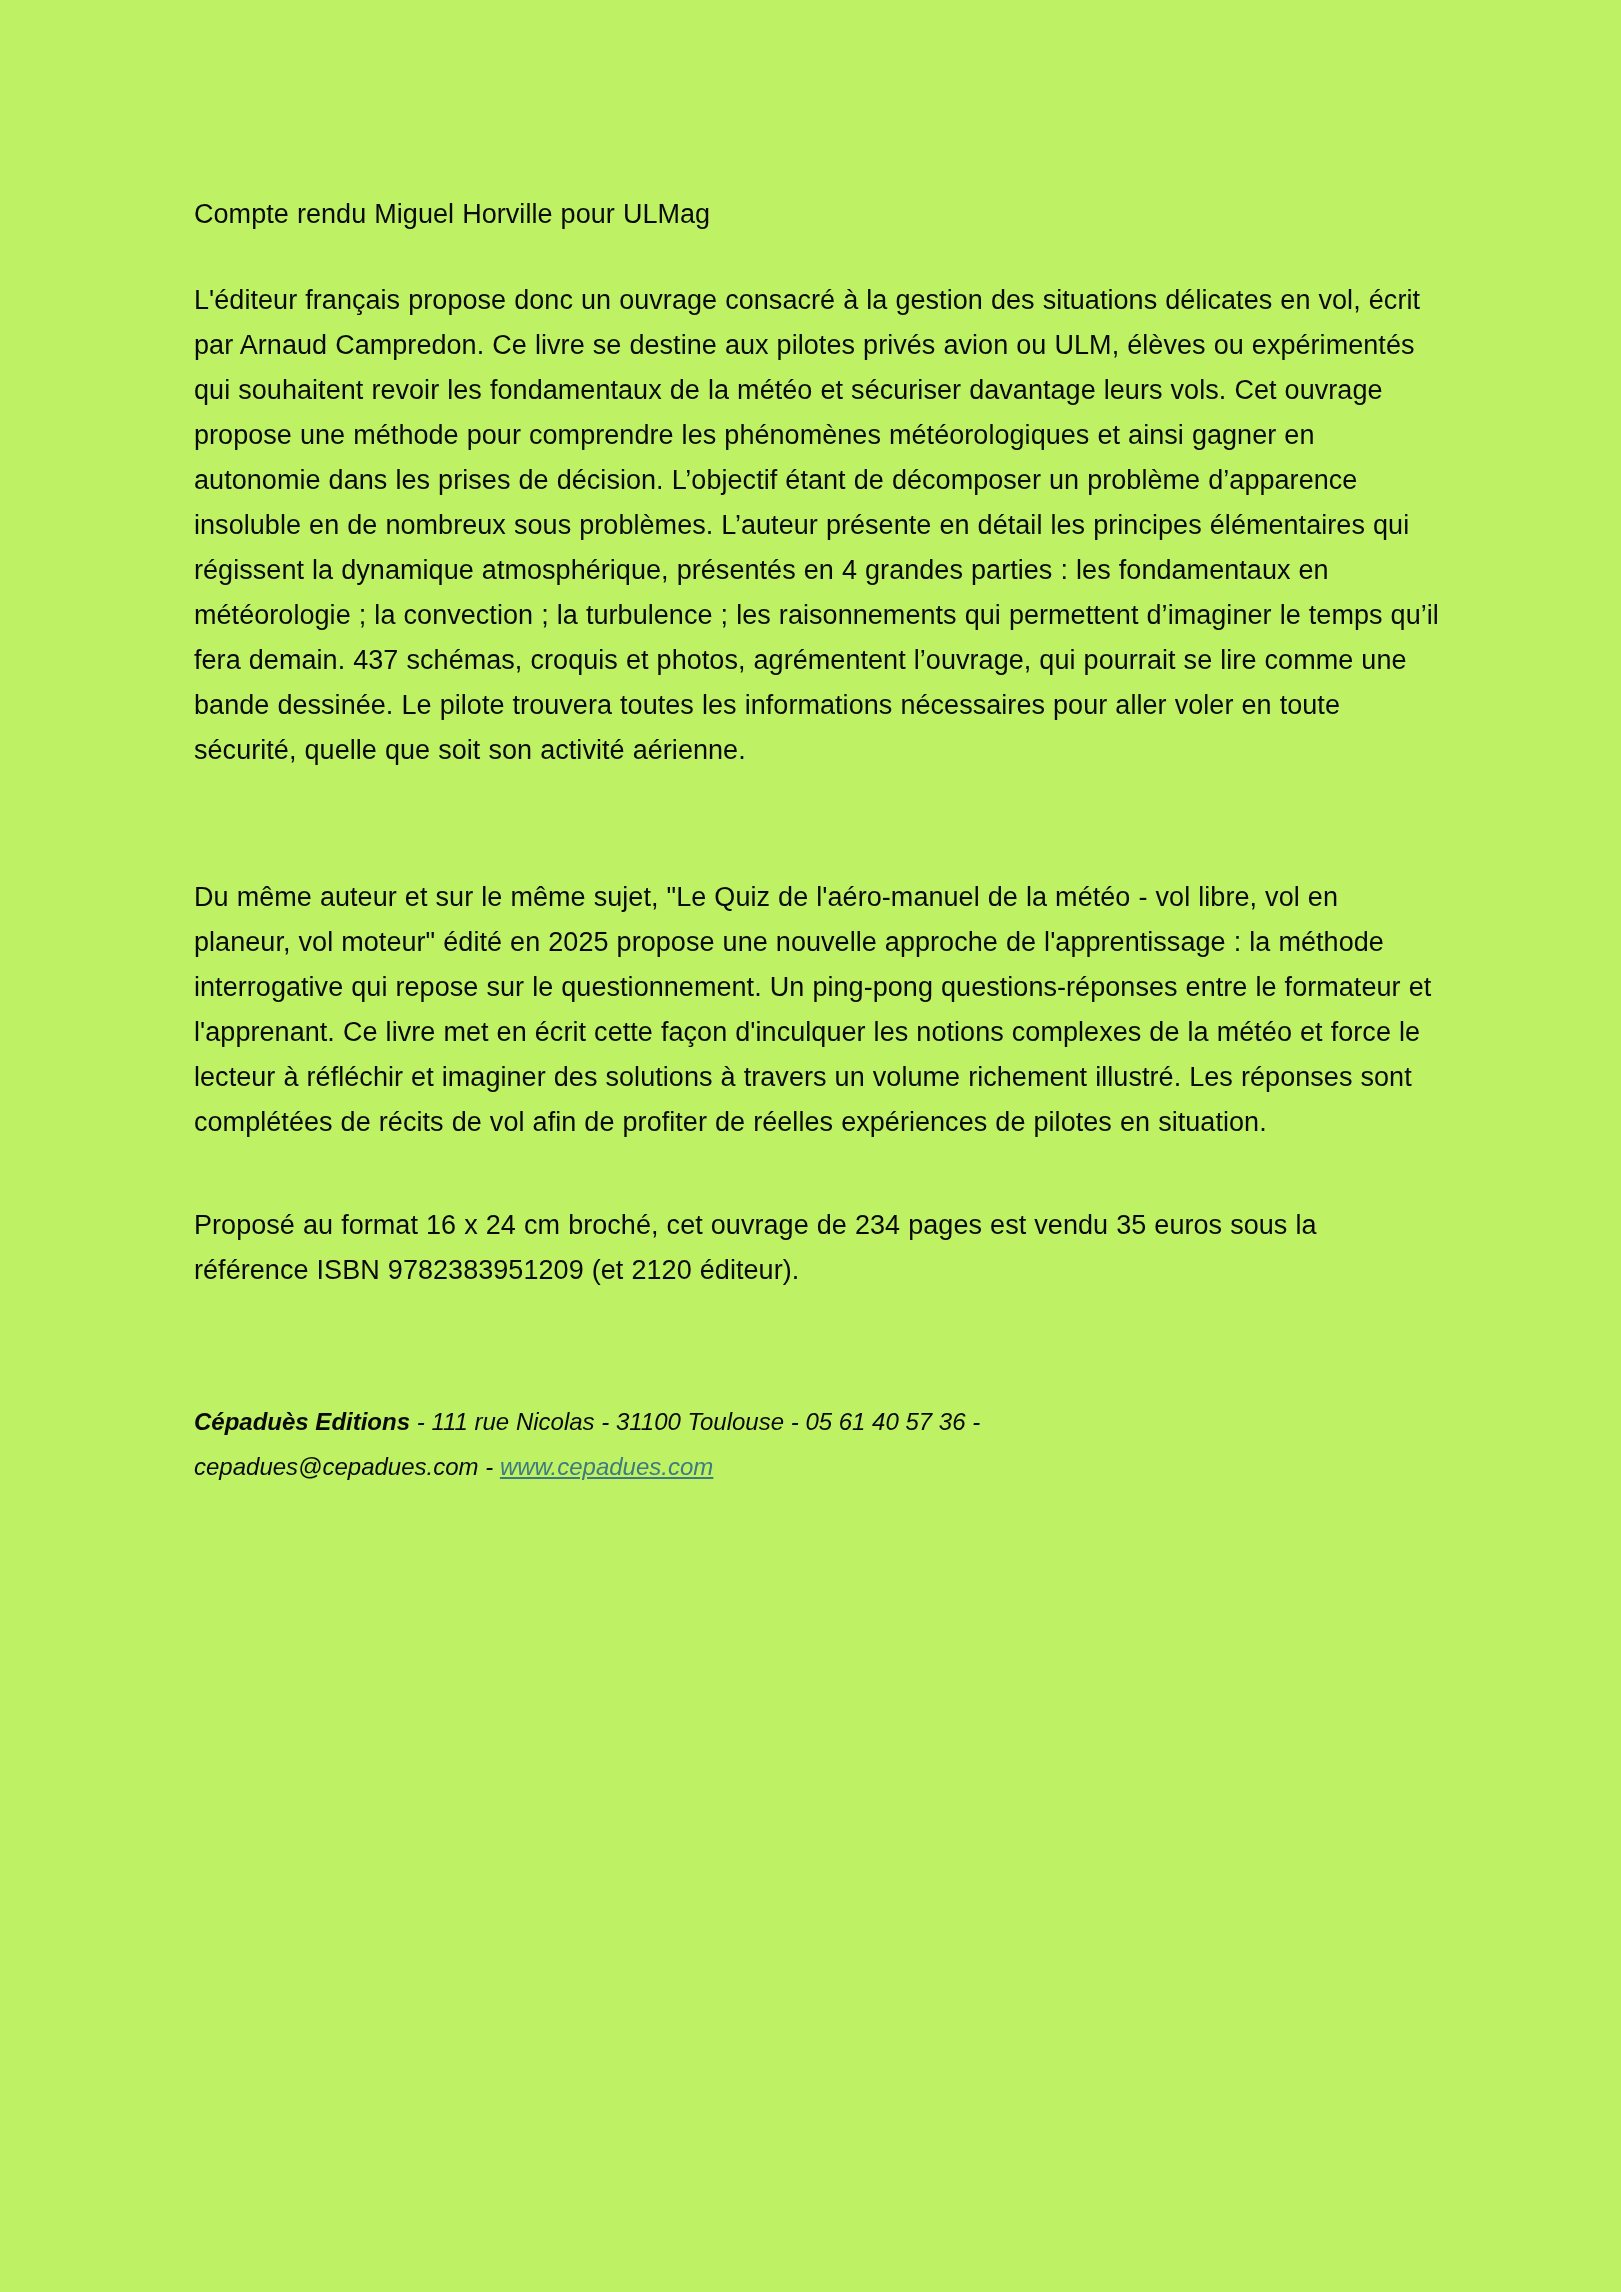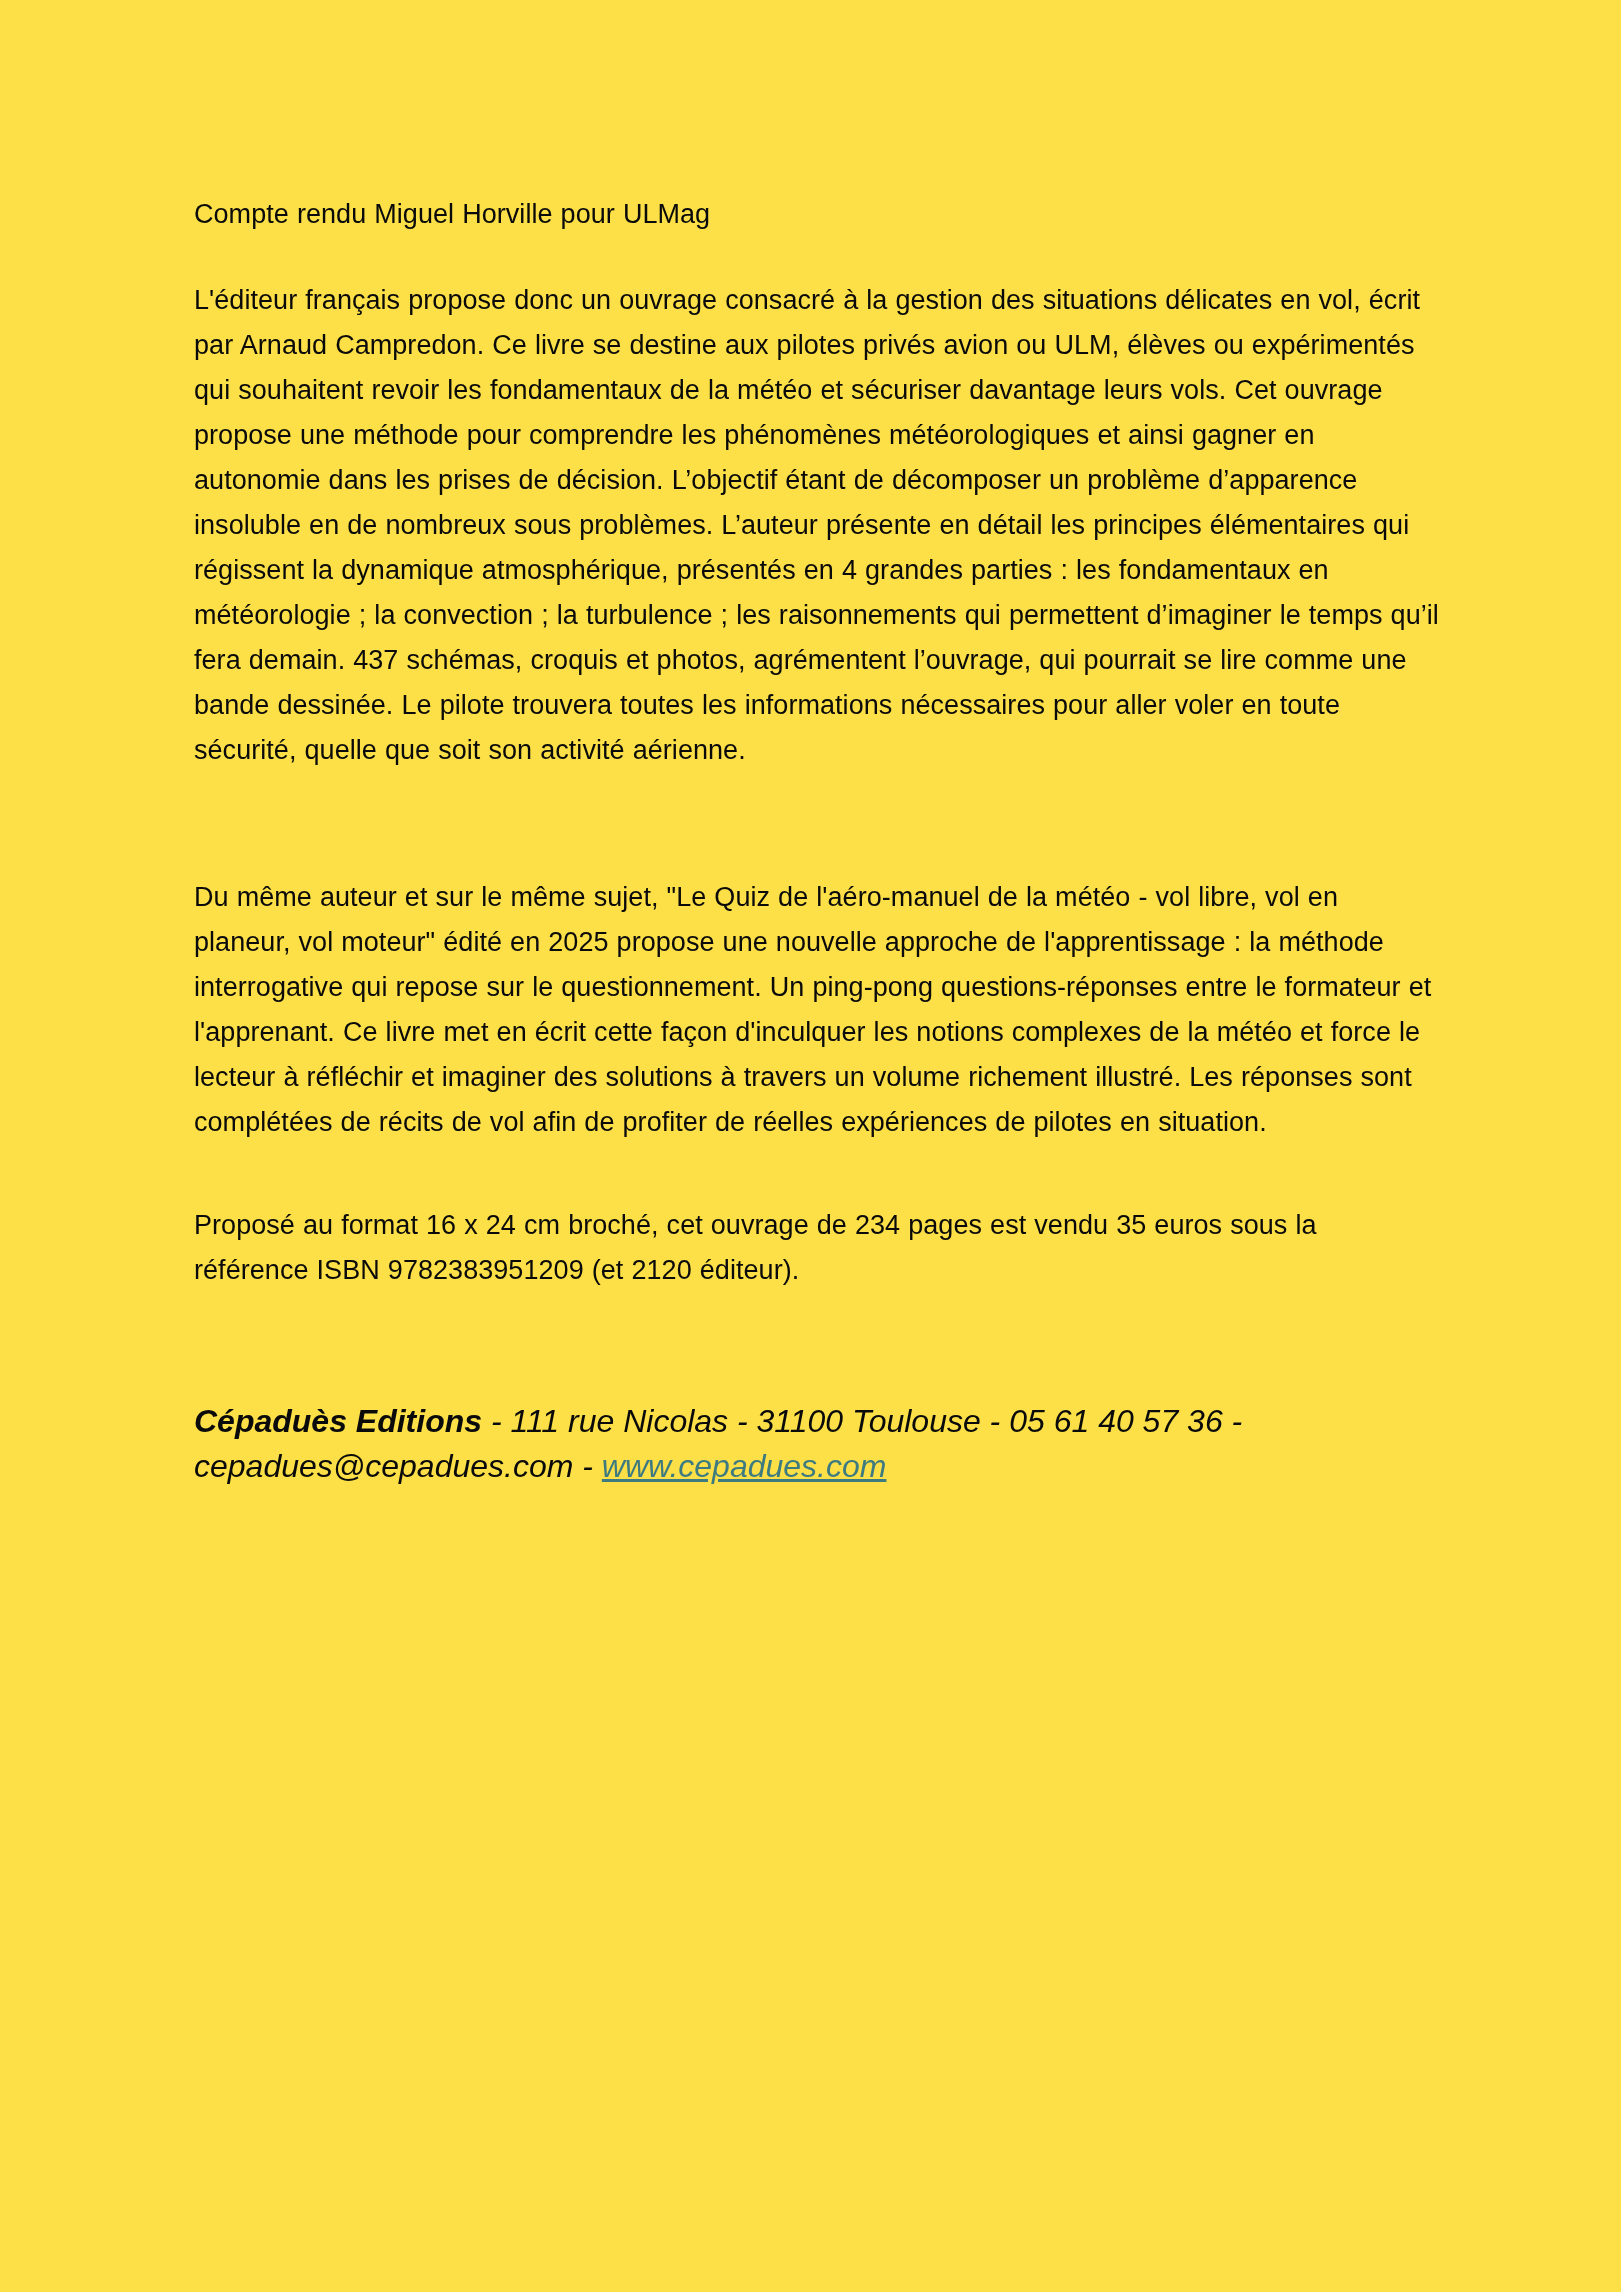--- a/index.html
+++ b/index.html
@@ -14,21 +14,21 @@
     font-family: "Liberation Sans", sans-serif;
     color: #000000;
     -webkit-font-smoothing: antialiased;
   }
 
   .page {
     position: relative;
     width: 1621px;
     height: 2293px;
     box-sizing: border-box;
-    background: #fde047;
+    background: #bef264;
     overflow: hidden;
   }
 
   .content {
     position: absolute;
     left: 194px;
     top: 192px;
     width: 1245px;
   }
 
@@ -56,21 +56,21 @@
   .subheading-line {
     margin-bottom: 43px;
   }
 
   .spacer-small { height: 27.4px; }
   .spacer-medium { height: 45px; }
   .spacer-large { height: 76px; }
 
   .footer-block {
     font-family: "Liberation Sans", sans-serif;
-    font-size: 32px;
+    font-size: 24px;
     line-height: 45px;
     font-style: italic;
     color: #0a0a0a;
     margin: 0;
     white-space: pre-wrap;
   }
 
   .footer-brand {
     font-weight: bold;
     font-style: italic;

